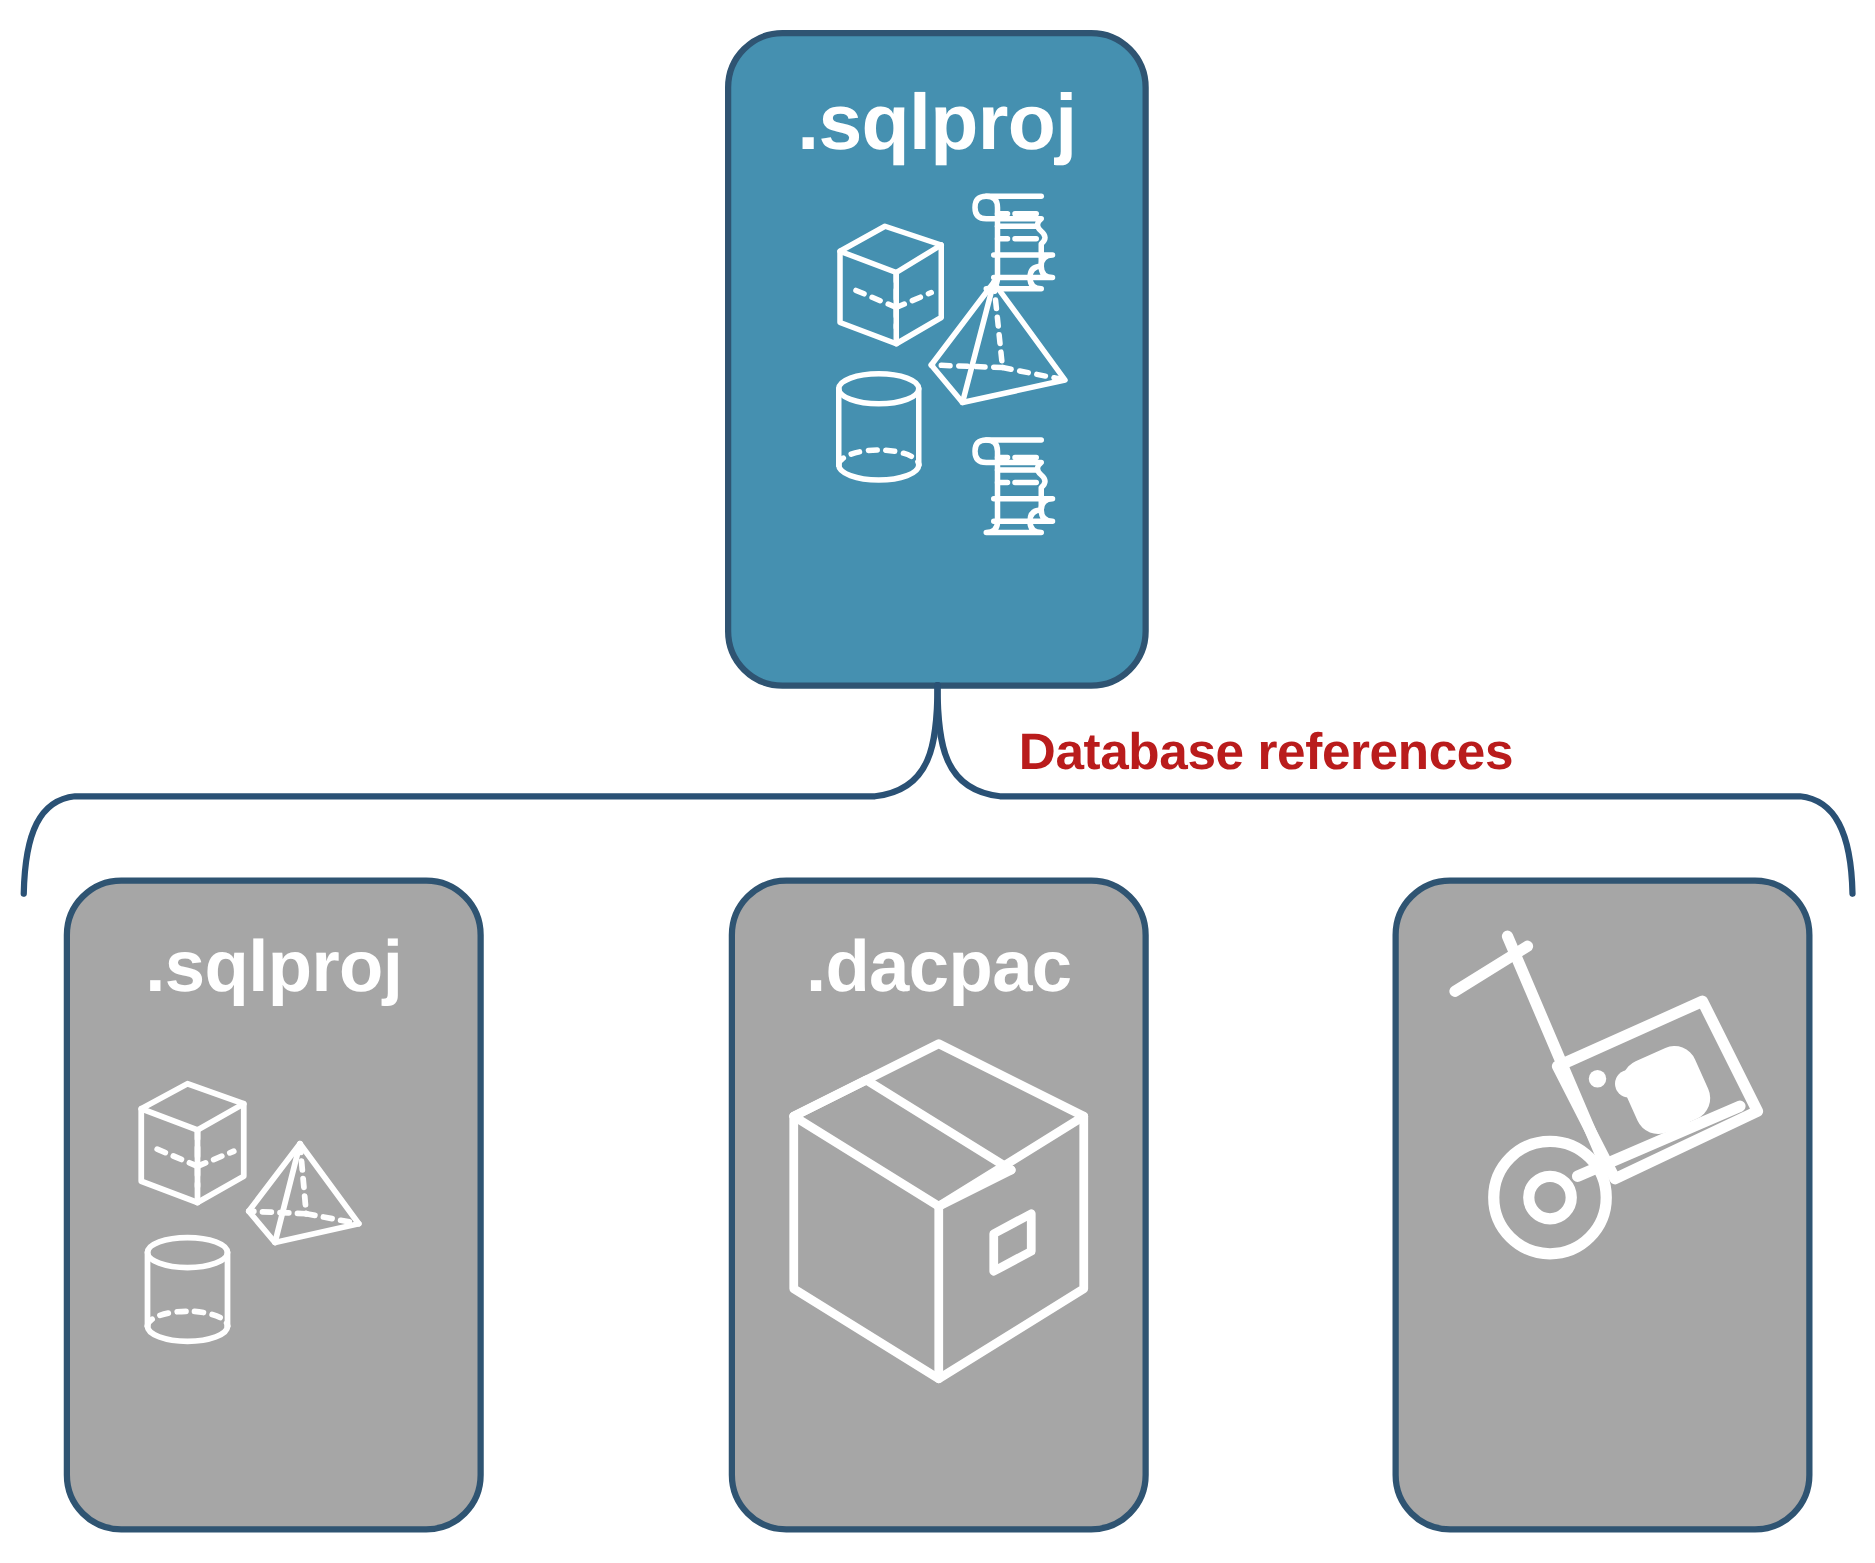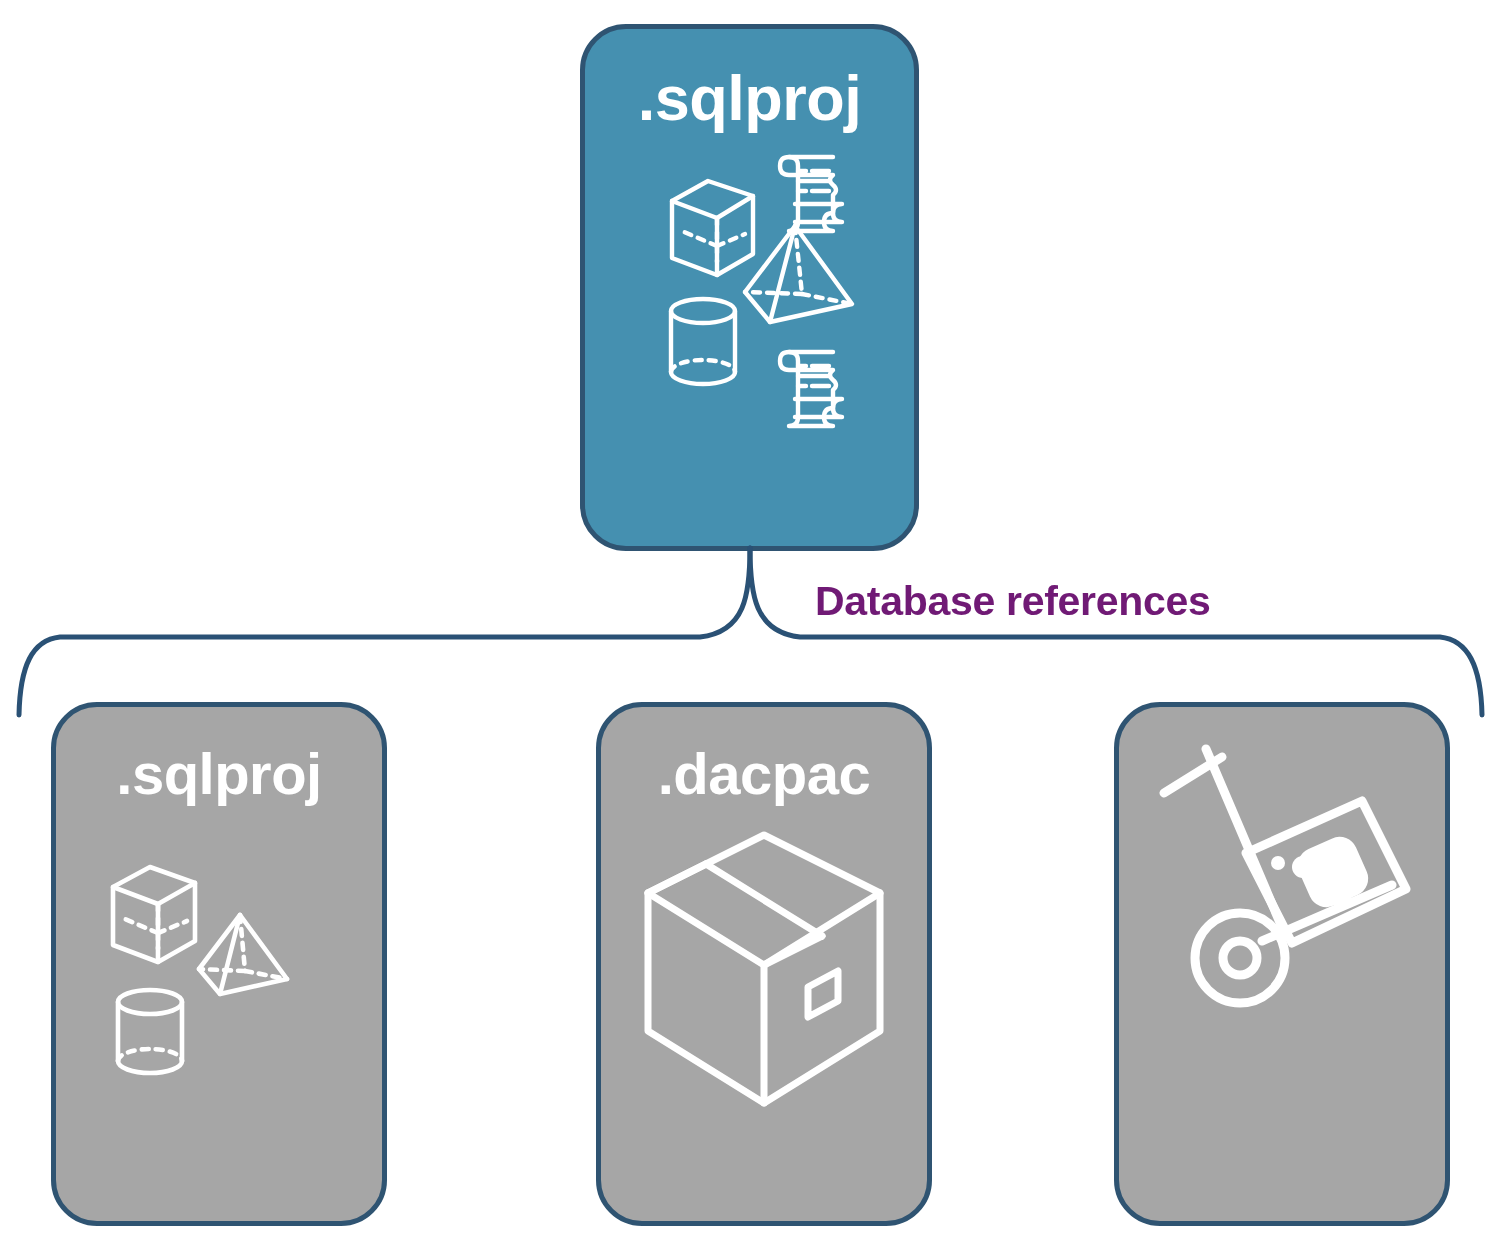--- a/index.html
+++ b/index.html
@@ -65,39 +65,39 @@
     top: 702px;
     width: 336px;
     height: 524px;
     background: #a6a6a6;
   }
   .card-child .card-title {
     font-size: 58px;
     margin-top: 38px;
   }
   #card-sqlproj-ref { left: 51px; }
-  #card-dacpac      { left: 583px; margin-left: 13px; }
+  #card-dacpac      { left: 583px; }
   #card-nupkg       { left: 1114px; }
 
   
   #connector {
     position: absolute;
     left: 0;
     top: 540px;
     width: 1500px;
     height: 190px;
     pointer-events: none;
   }
 
   
   #brace-label {
     position: absolute;
     left: 815px;
     top: 578px;
-    color: #701a75;
+    color: #b91c1c;
     font-size: 41px;
     font-weight: bold;
     letter-spacing: -0.3px;
     white-space: nowrap;
   }
 
   svg { display: block; overflow: visible; }
 </style>
 </head>
 <body>

